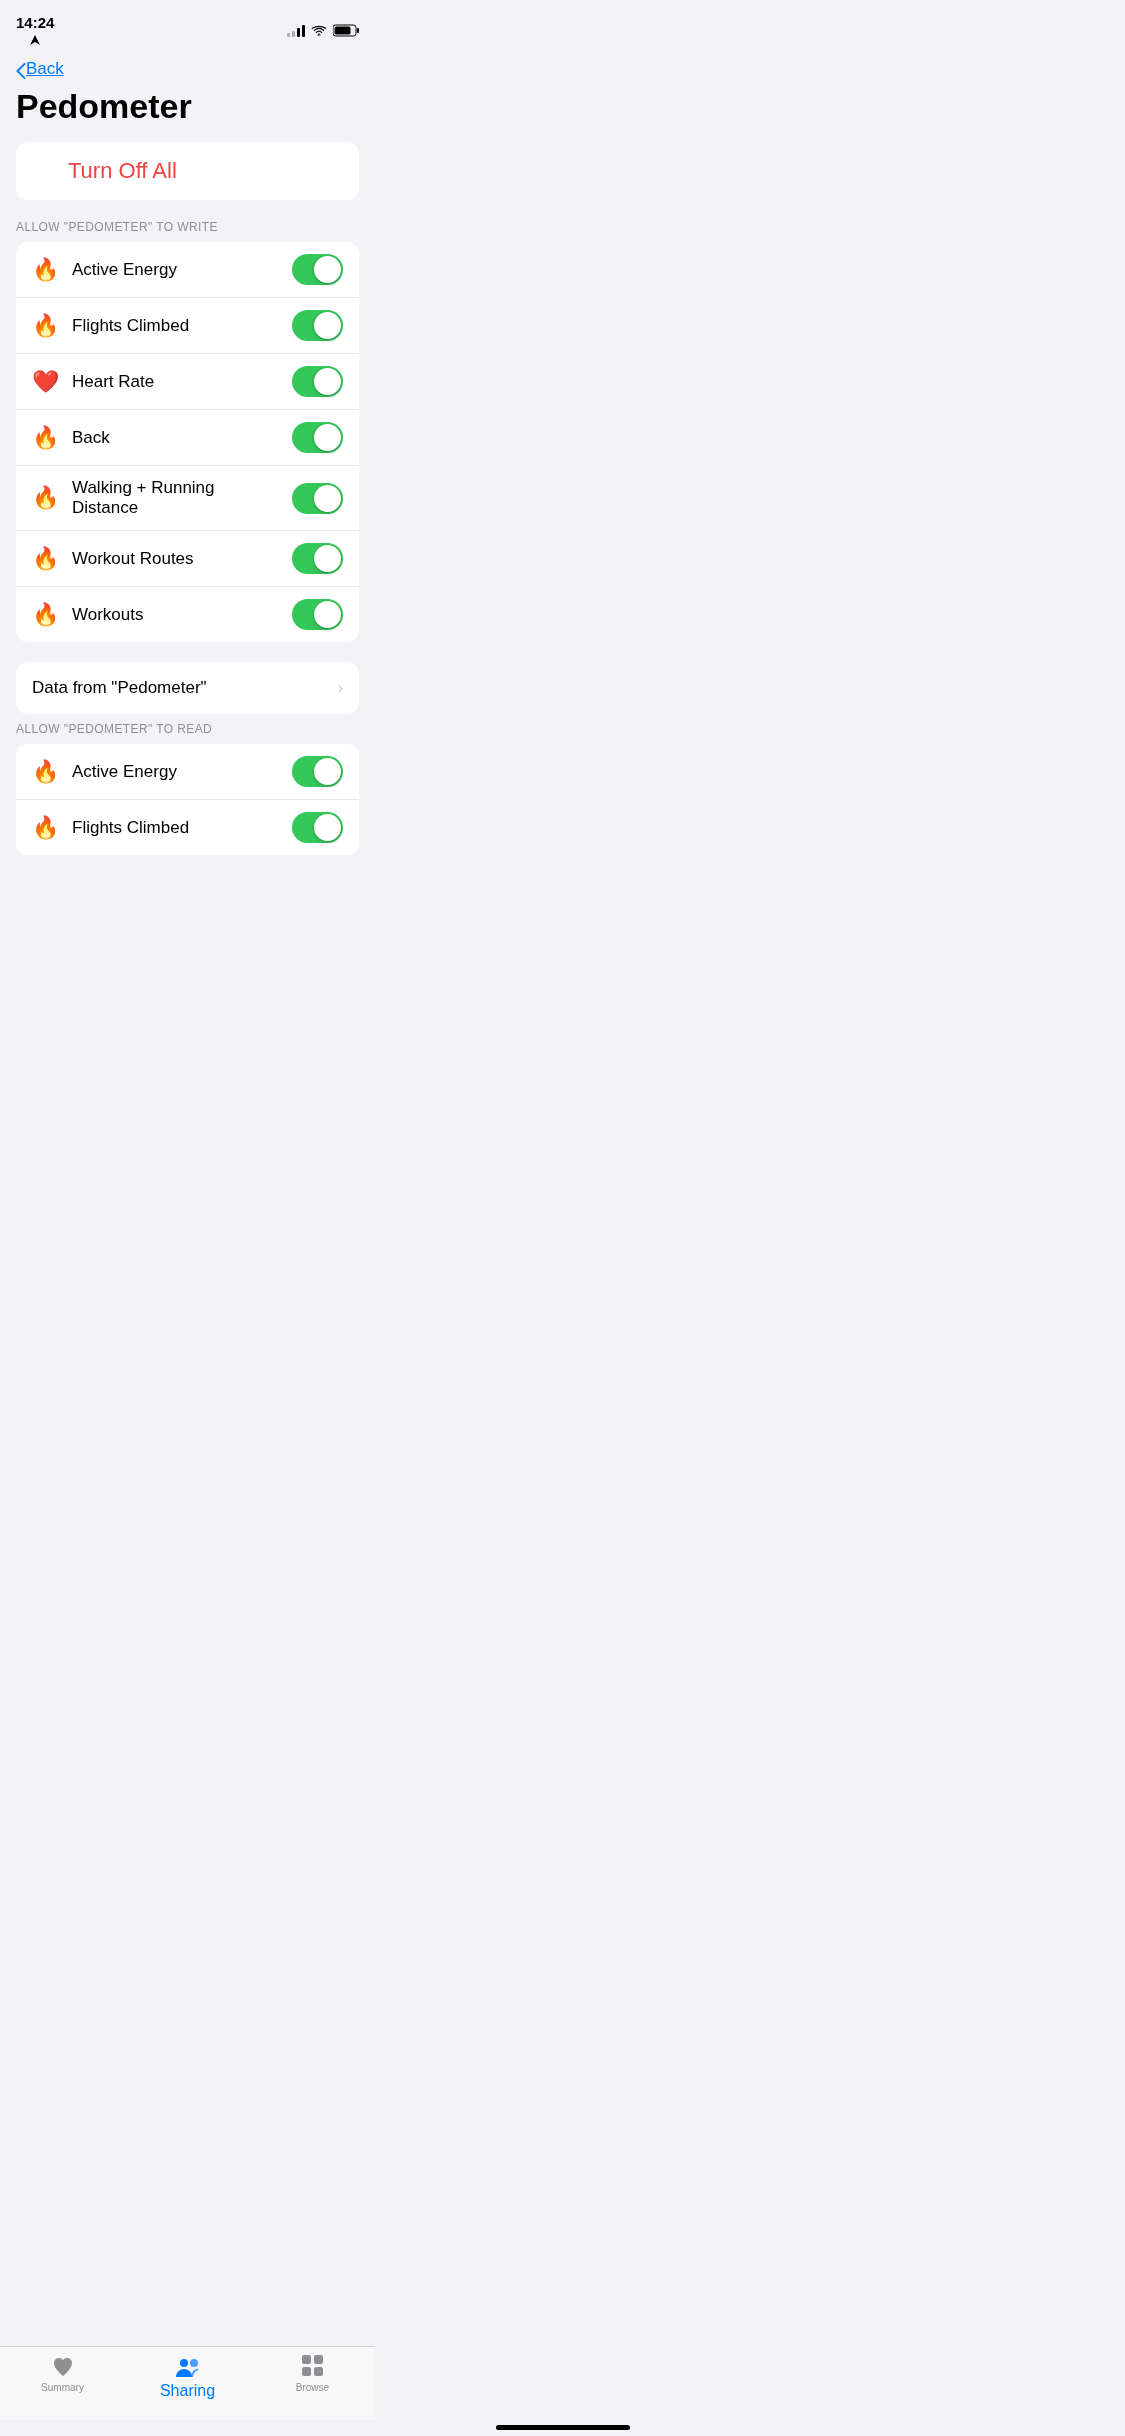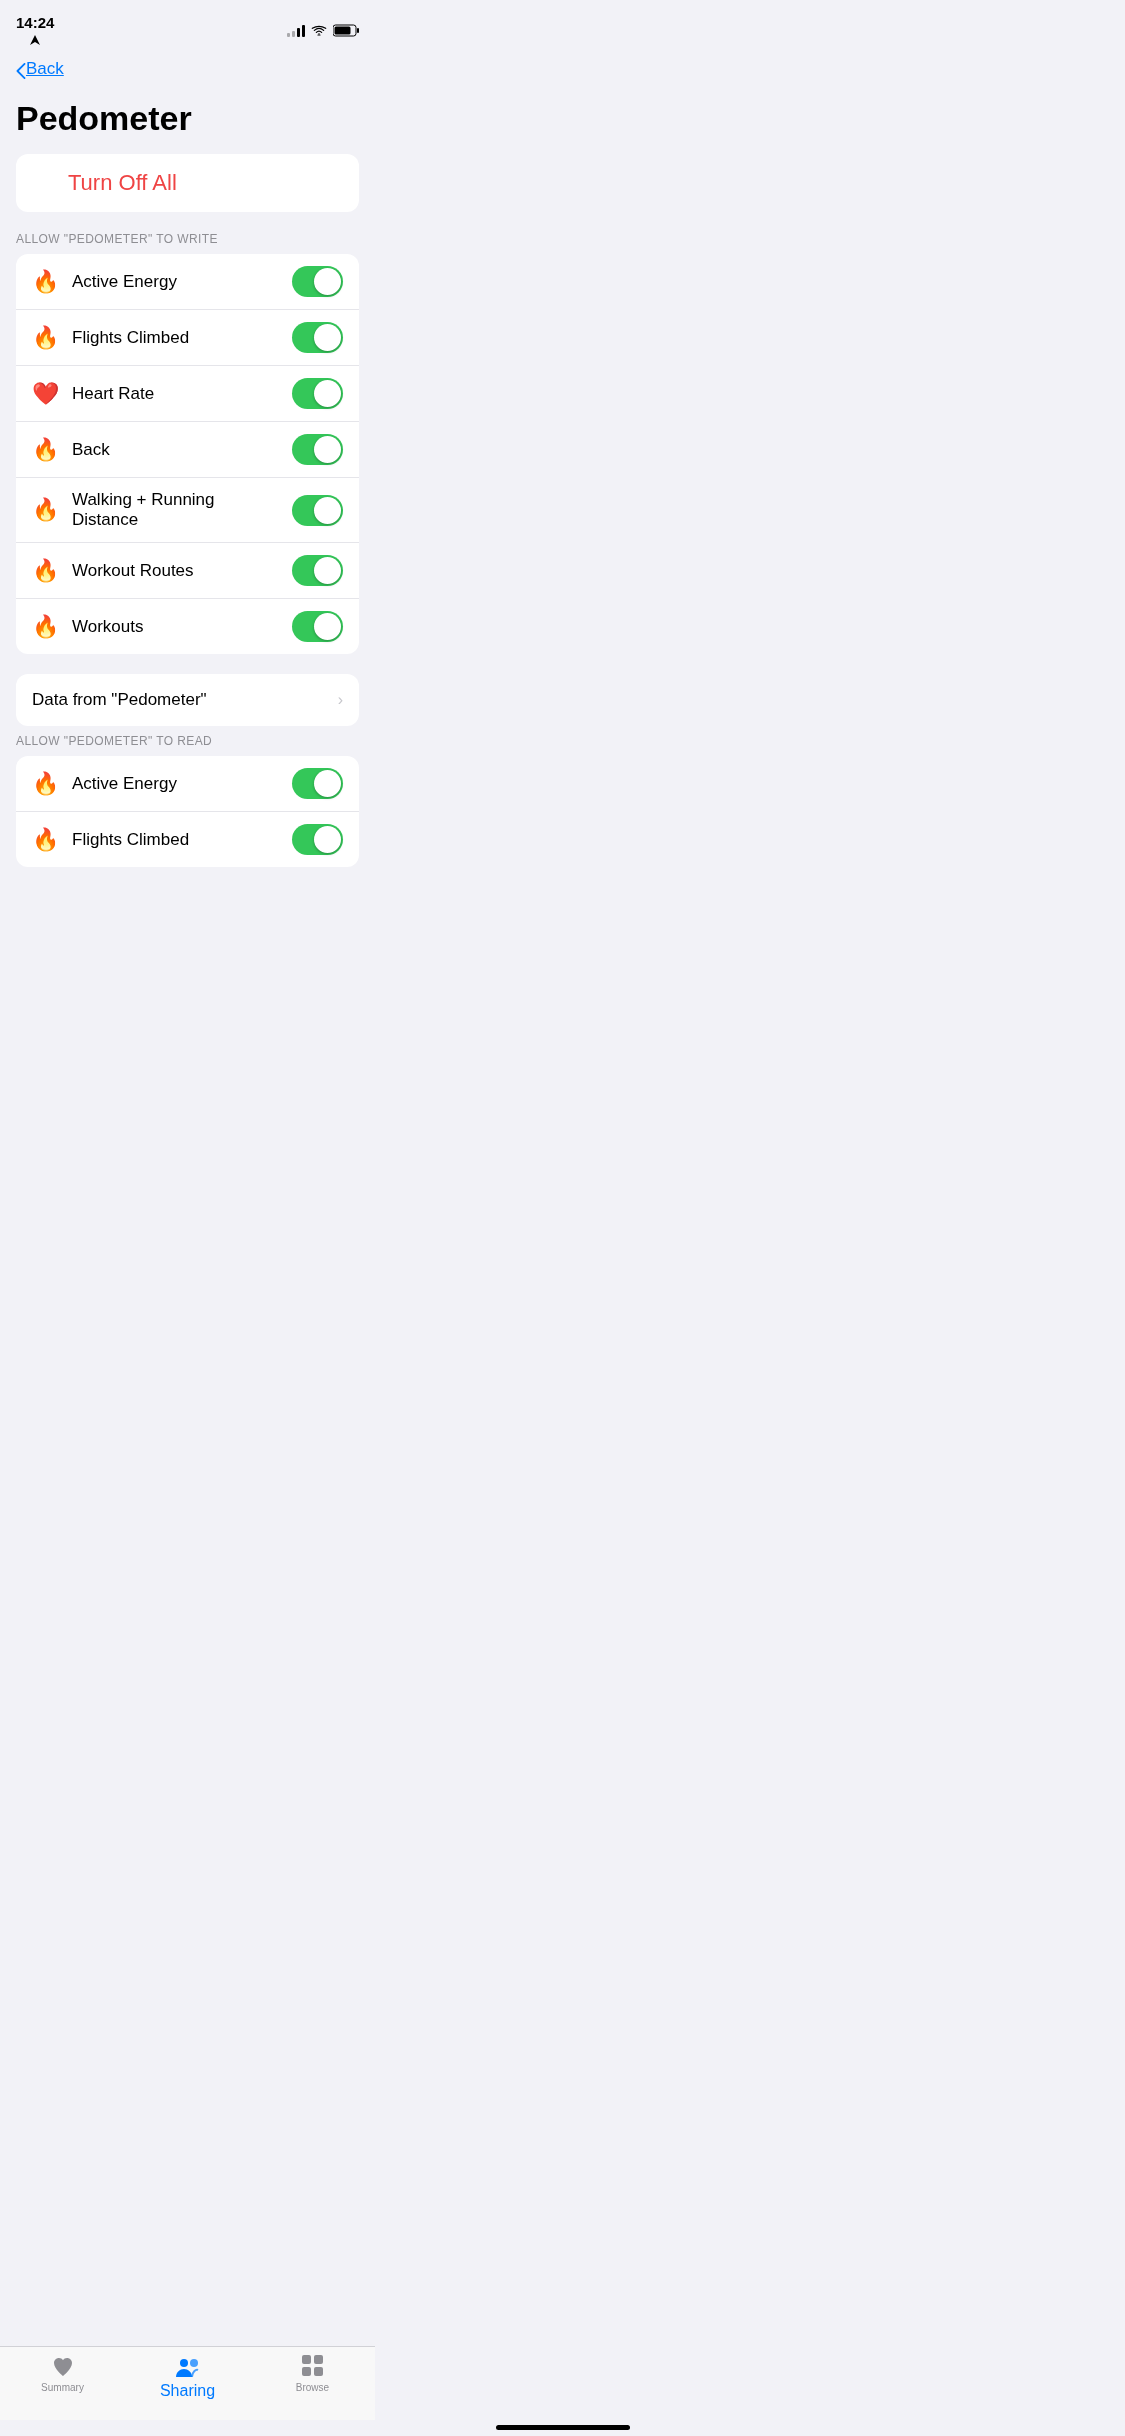--- a/index.html
+++ b/index.html
@@ -57,21 +57,20 @@
       cursor: pointer;
       text-decoration: underline;
     }
 
     
     .page-title {
       padding: 4px 16px 16px 16px;
       font-size: 34px;
       font-weight: 700;
       color: #000;
-      margin-top: 12px;
     }
 
     
     .turn-off-card {
       margin: 0 16px 20px 16px;
       background: #fff;
       border-radius: 12px;
       padding: 16px;
     }
     .turn-off-label {

